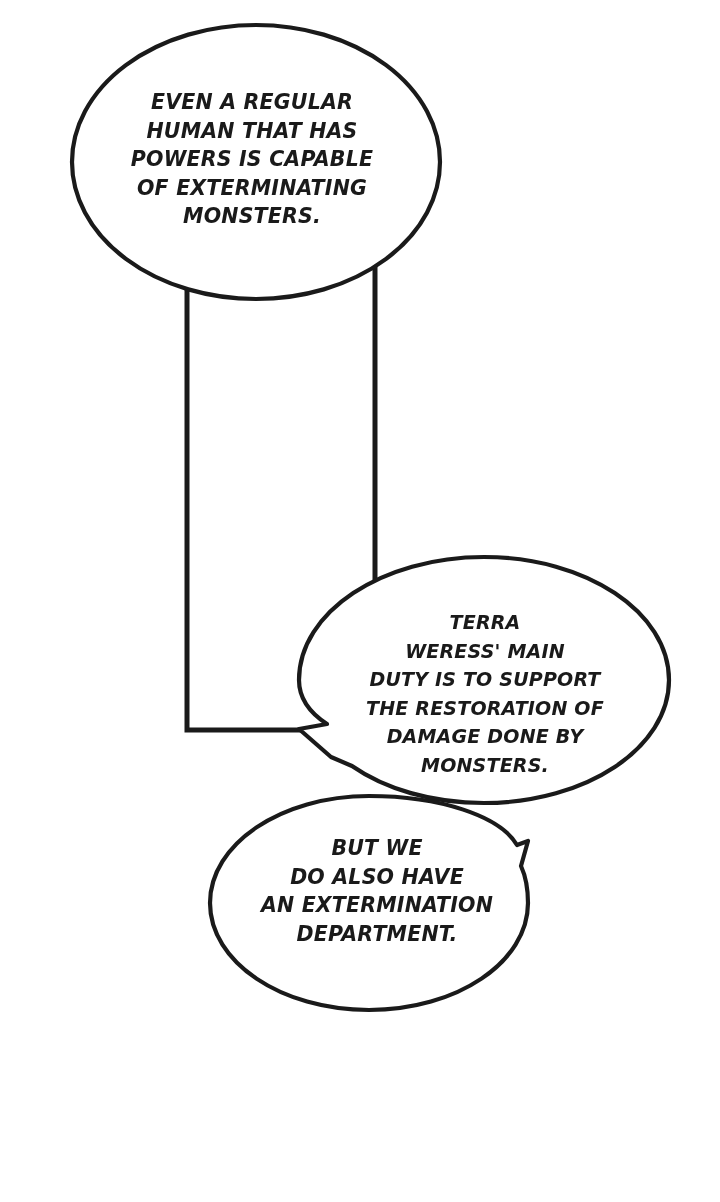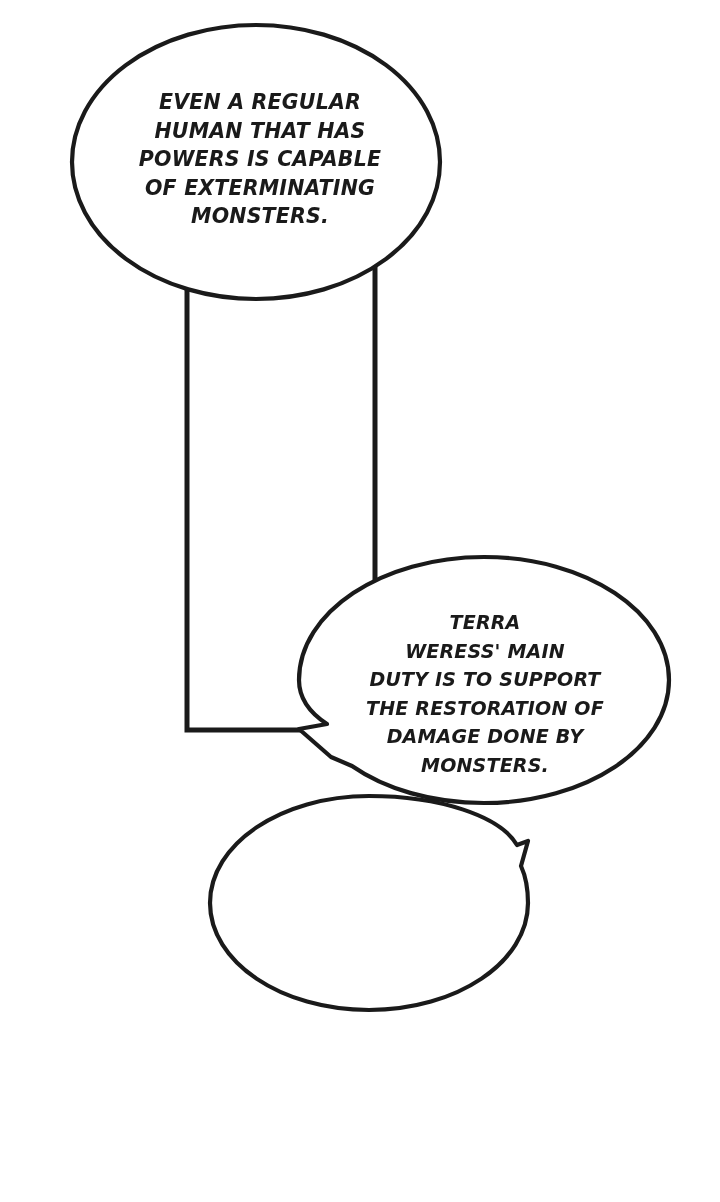--- a/index.html
+++ b/index.html
@@ -30,21 +30,21 @@
     font-weight: 700;
     font-style: italic;
     color: #1a1a1a;
     letter-spacing: 0.2px;
     white-space: pre-line;
     line-height: 1.28;
     user-select: none;
   }
   
   #speech-text-1 {
-    left: 96px;
+    left: 88px;
     top: 88px;
     width: 328px;
     font-size: 20.5px;
     line-height: 28.5px;
   }
   
   #speech-text-2 {
     left: 325px;
     top: 608px;
     width: 320px;
@@ -109,14 +109,18 @@
 OF EXTERMINATING
 MONSTERS.</div>
 
   <div class="bubble-text" id="speech-text-2">TERRA
 WERESS' MAIN
 DUTY IS TO SUPPORT
 THE RESTORATION OF
 DAMAGE DONE BY
 MONSTERS.</div>
 
+  <div class="bubble-text" id="speech-text-3">BUT WE
+DO ALSO HAVE
+AN EXTERMINATION
+DEPARTMENT.</div>
 
 </div>
 
 </body></html>

